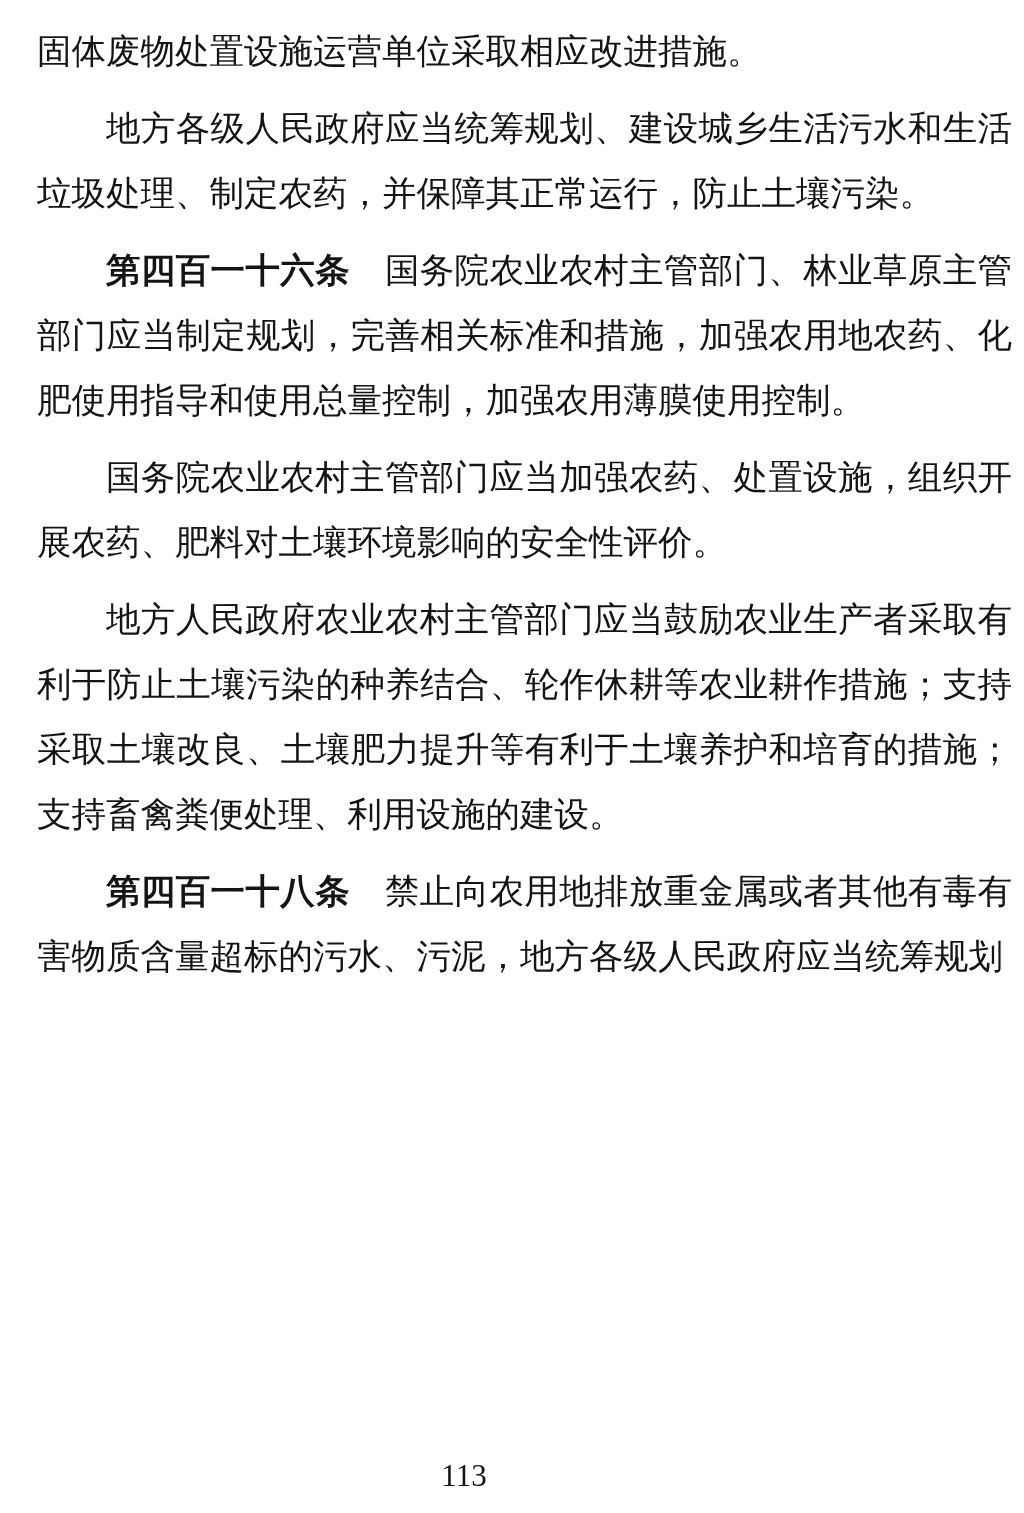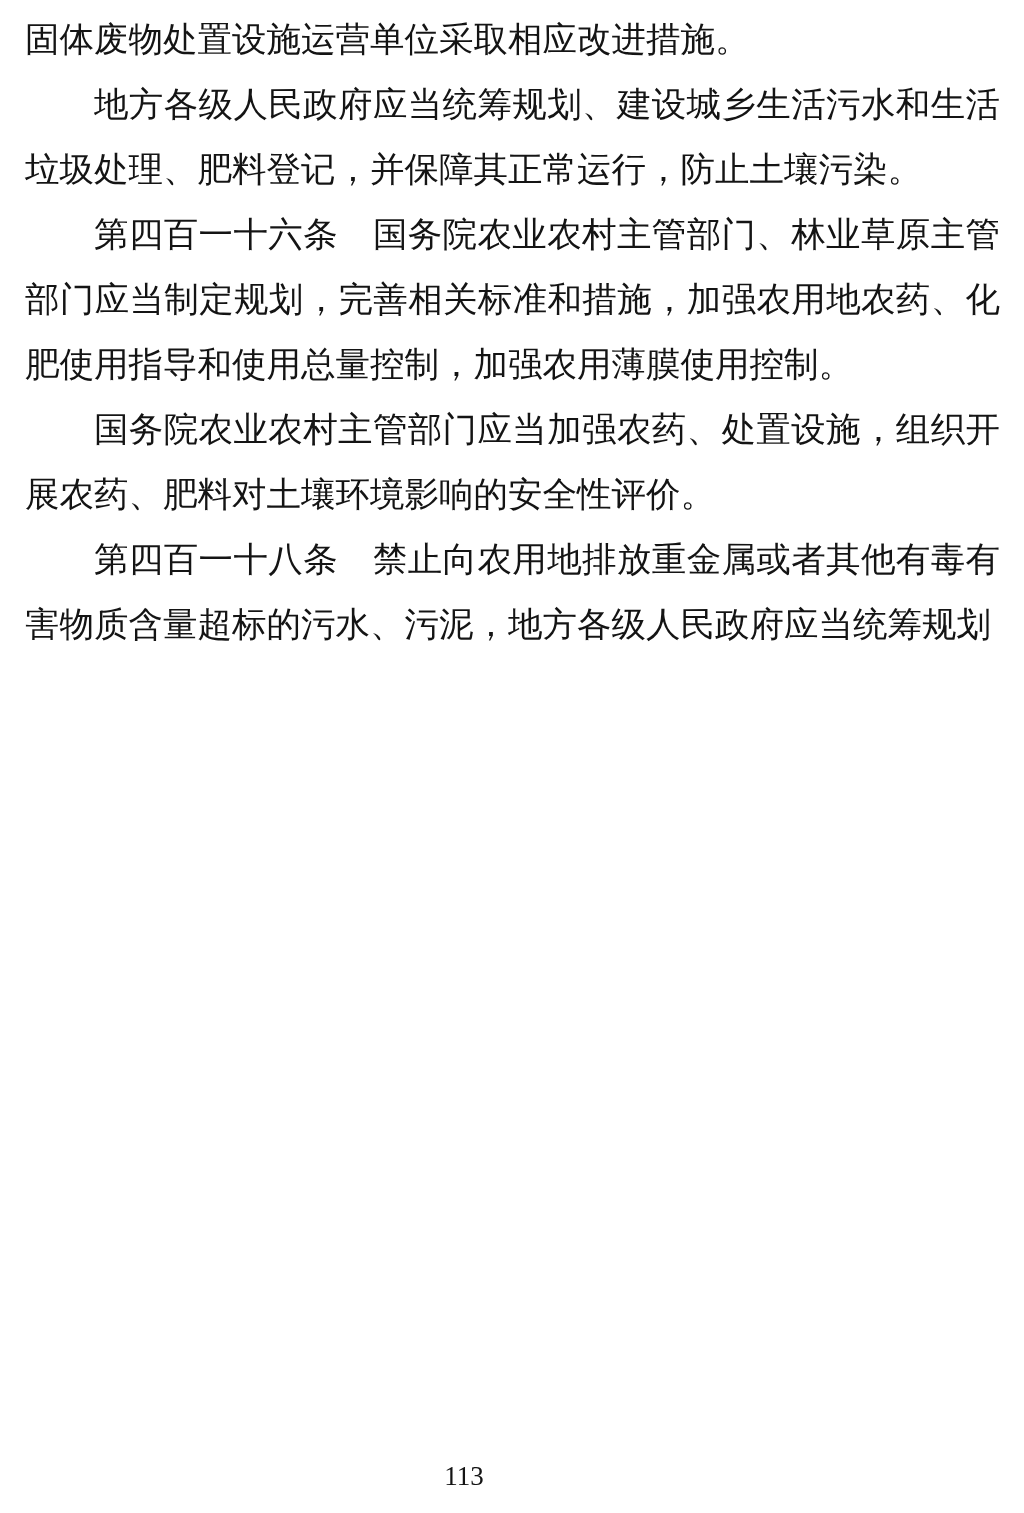--- a/index.html
+++ b/index.html
@@ -12,61 +12,62 @@
     background: #ffffff;
     color: #141414;
     font-family: "Liberation Serif", "DejaVu Serif", serif;
     overflow: hidden;
     position: relative;
   }
   .page {
     padding: 7px 0 0 25px;
   }
   .para {
-    margin: 0;
+    margin: 12px;
     width: 975px;
     font-size: 34.5px;
     line-height: 65px;
     text-align: justify;
     text-justify: inter-character;
     word-break: normal;
     overflow-wrap: normal;
     white-space: normal;
   }
   .para.indent {
     text-indent: 2em;
   }
   .article-no {
     font-family: "Liberation Sans", "DejaVu Sans", sans-serif;
-    font-weight: 400;
+    font-weight: 700;
   }
   .page-number {
     position: absolute;
     left: 0;
     top: 1458px;
     width: 928px;
     text-align: center;
-    font-size: 27px;
+    font-size: 31px;
     line-height: 36px;
     color: #141414;
   }
 </style>
 </head>
 <body>
 
 <main class="page">
 
   <p class="para"><span>固体废物处置设施运营单位采取相应改进措施。</span></p>
 
-  <p class="para indent"><span>地方各级人民政府应当统筹规划、建设城乡生活污水和生活垃圾处理、肥料登记，并保障其正常运行，防止土壤污染。</span></p>
+  <p class="para indent"><span>地方各级人民政府应当统筹规划、建设城乡生活污水和生活垃圾处理、制定农药，并保障其正常运行，防止土壤污染。</span></p>
 
   <p class="para indent"><b class="article-no">第四百一十六条</b><span>　国务院农业农村主管部门、林业草原主管部门应当制定规划，完善相关标准和措施，加强农用地农药、化肥使用指导和使用总量控制，加强农用薄膜使用控制。</span></p>
 
   <p class="para indent"><span>国务院农业农村主管部门应当加强农药、处置设施，组织开展农药、肥料对土壤环境影响的安全性评价。</span></p>
 
 
 
+  <p class="para indent"><span>地方人民政府农业农村主管部门应当鼓励农业生产者采取有利于防止土壤污染的种养结合、轮作休耕等农业耕作措施；支持采取土壤改良、土壤肥力提升等有利于土壤养护和培育的措施；支持畜禽粪便处理、利用设施的建设。</span></p>
 
   <p class="para indent"><b class="article-no">第四百一十八条</b><span>　禁止向农用地排放重金属或者其他有毒有害物质含量超标的污水、污泥，地方各级人民政府应当统筹规划</span></p>
 
 </main>
 
 <div class="page-number">113</div>
 
 </body></html>

